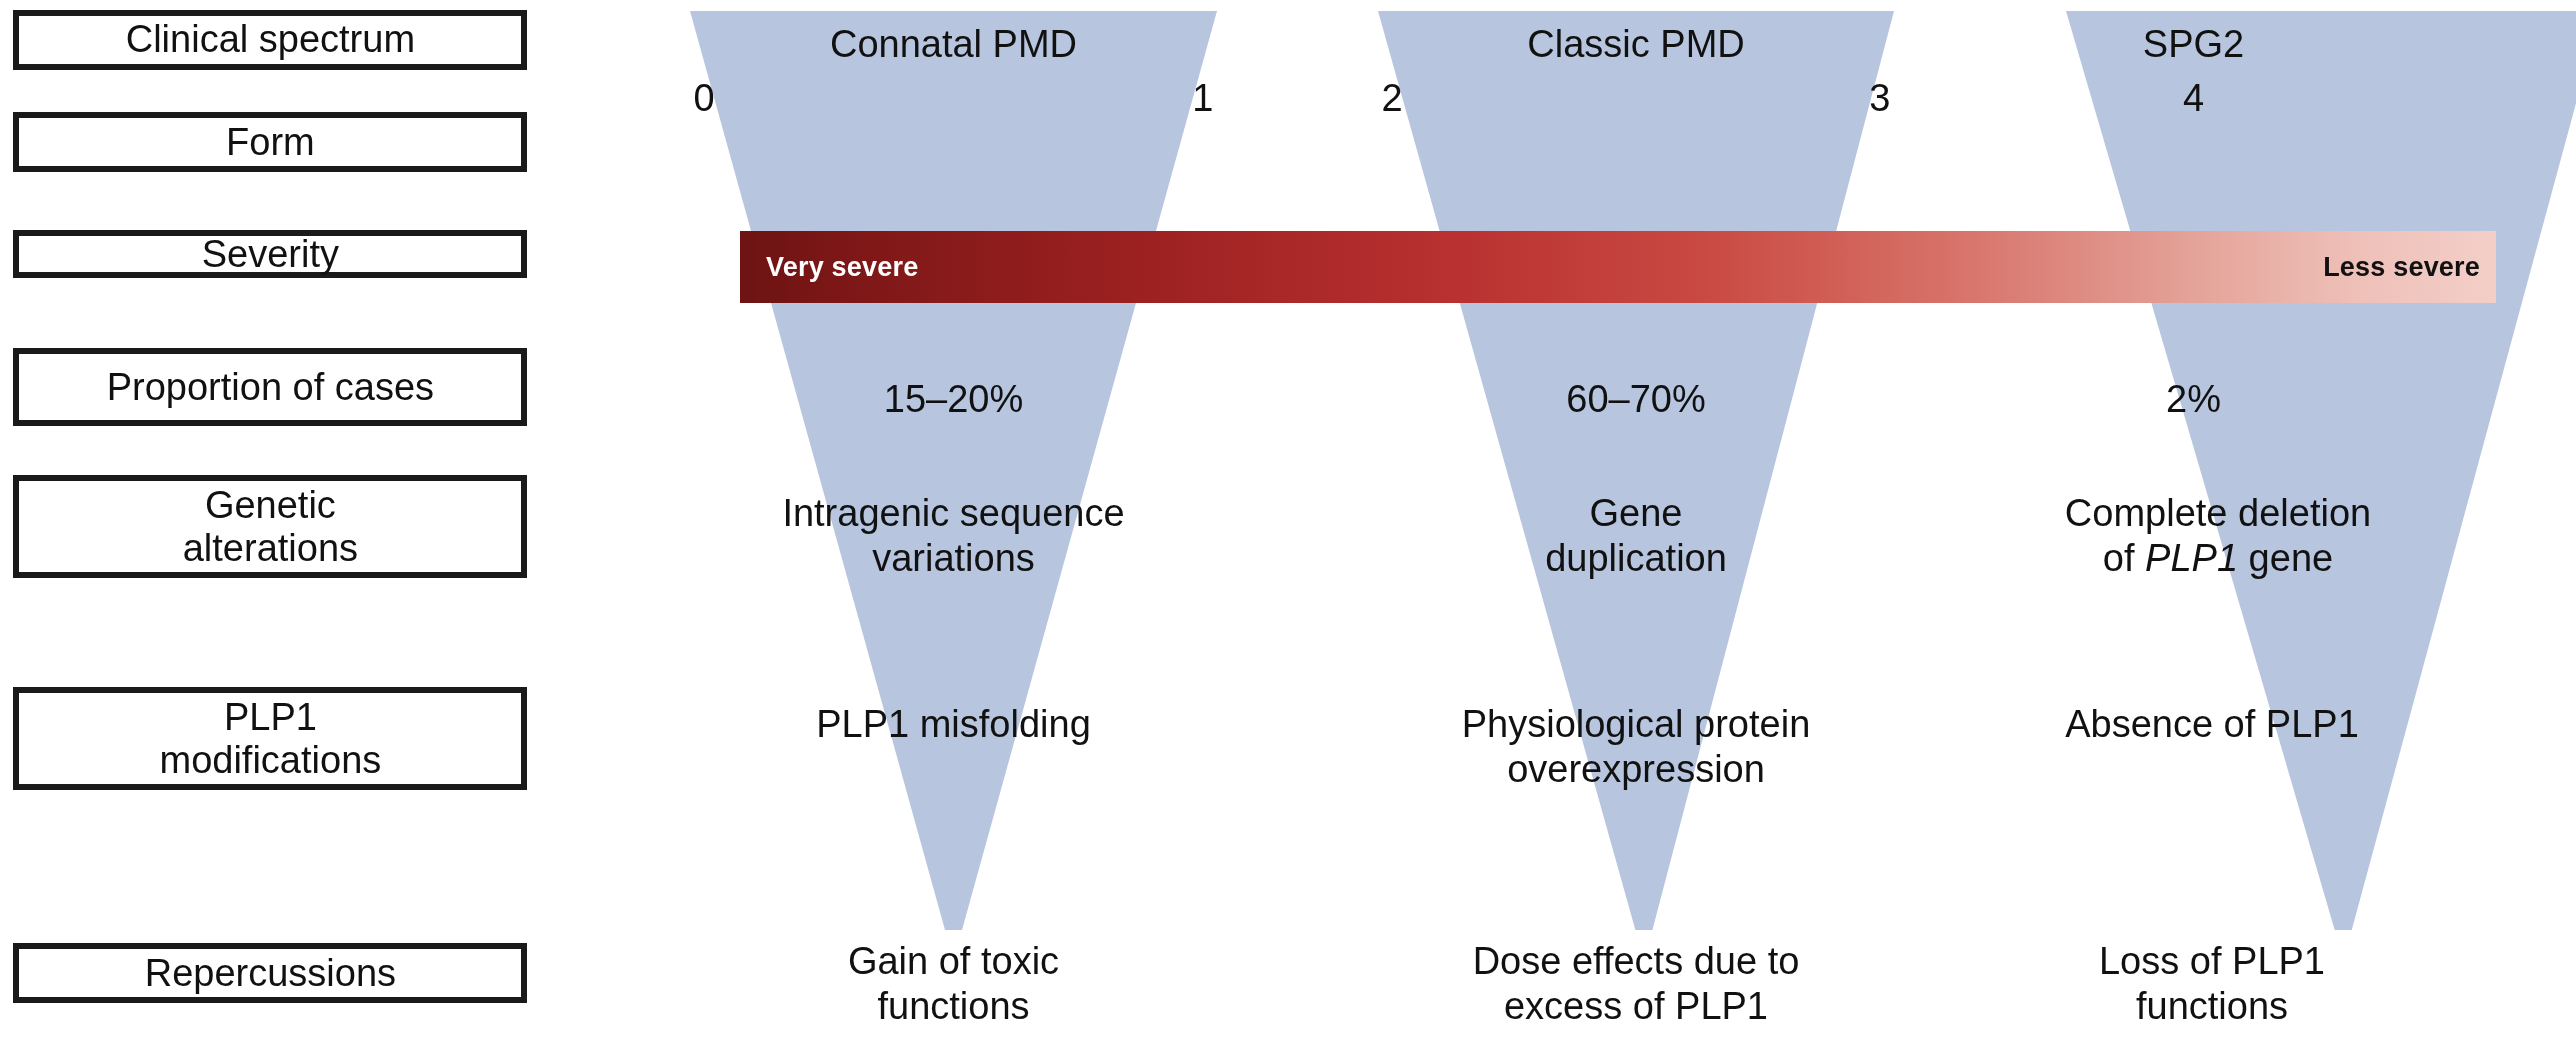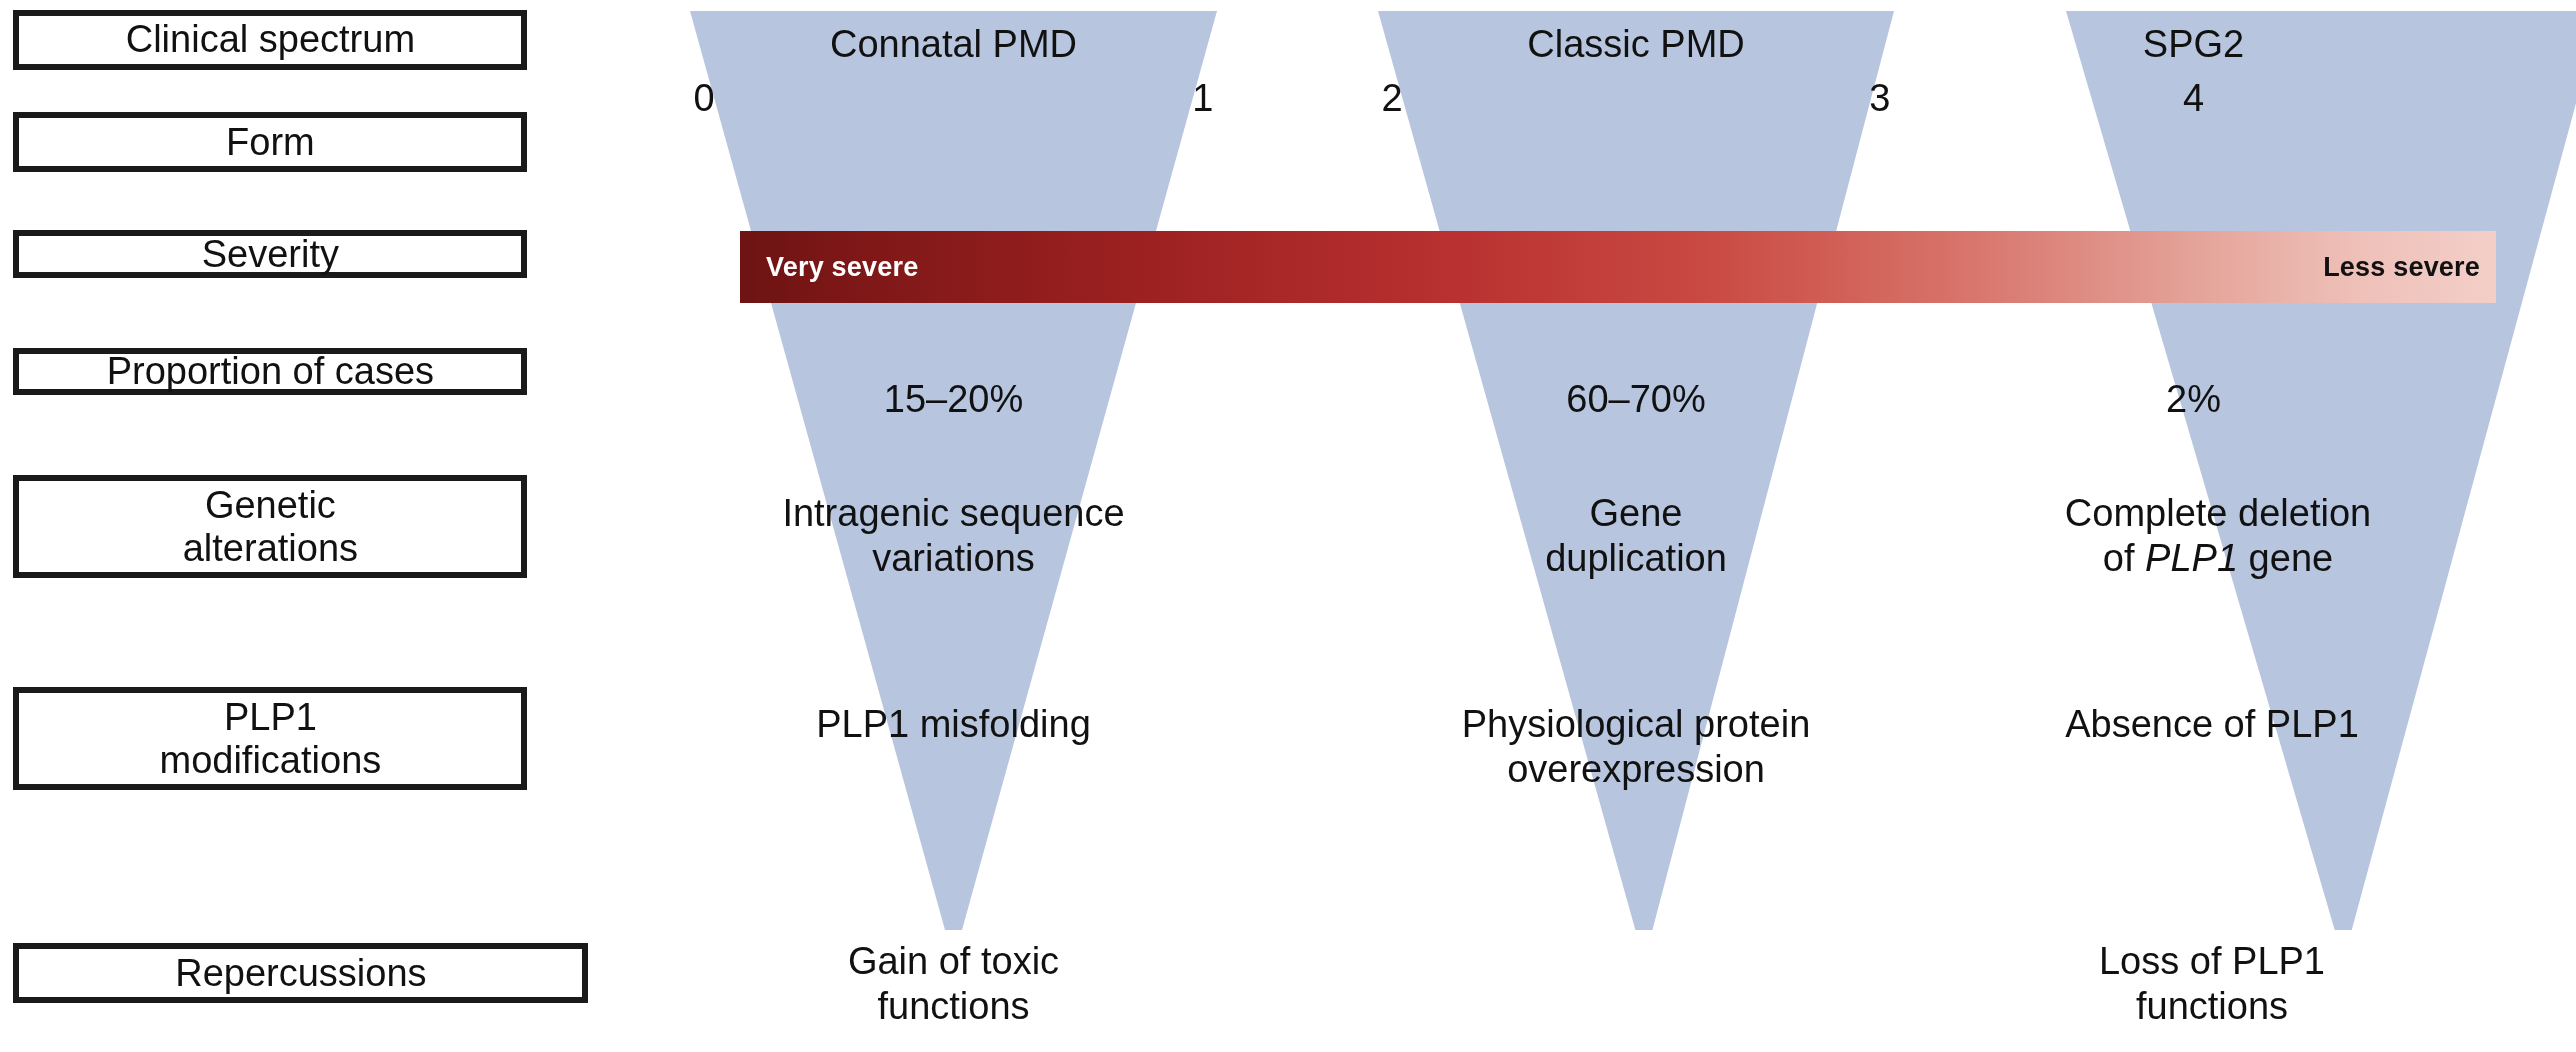--- a/index.html
+++ b/index.html
@@ -132,35 +132,35 @@
     </div>
 
     <div class="row-label" style="top:112px; width:514px; height:60px;">
       <span>Form</span>
     </div>
 
     <div class="row-label" style="top:230px; width:514px; height:48px;">
       <span>Severity</span>
     </div>
 
-    <div class="row-label" style="top:348px; width:514px; height:47px;">
+    <div class="row-label" style="top:348px; width:514px; height:78px;">
       <span>Proportion of cases</span>
     </div>
 
     <div class="row-label" style="top:475px; width:514px; height:103px; flex-direction:column;">
       <span>Genetic</span>
       <span>alterations</span>
     </div>
 
     <div class="row-label" style="top:687px; width:514px; height:103px; flex-direction:column;">
       <span>PLP1</span>
       <span>modifications</span>
     </div>
 
-    <div class="row-label" style="top:943px; width:575px; height:60px;">
+    <div class="row-label" style="top:943px; width:514px; height:60px;">
       <span>Repercussions</span>
     </div>
   </div>
 
   <div class="column" style="left:690px; width:527px;">
     <div class="tri">
       <svg viewBox="0 0 868 1512" preserveAspectRatio="none" aria-hidden="true">
         <polygon points="0,0 868,0 448,1512 420,1512" fill="#b7c5df"></polygon>
       </svg>
     </div>
@@ -206,20 +206,24 @@
     <div class="col-text" style="top:491px;">
       <div>Gene</div>
       <div>duplication</div>
     </div>
 
     <div class="col-text" style="top:702px;">
       <div>Physiological protein</div>
       <div>overexpression</div>
     </div>
 
+    <div class="col-text" style="top:939px;">
+      <div>Dose effects due to</div>
+      <div>excess of PLP1</div>
+    </div>
   </div>
 
   <div class="column" style="left:2066px; width:535px;">
     <div class="tri">
       <svg viewBox="0 0 880 1512" preserveAspectRatio="none" aria-hidden="true">
         <polygon points="0,0 880,0 470,1512 442,1512" fill="#b7c5df"></polygon>
       </svg>
     </div>
 
     <div class="col-text" style="top:22px; left:-128px; right:152px;">SPG2</div>

